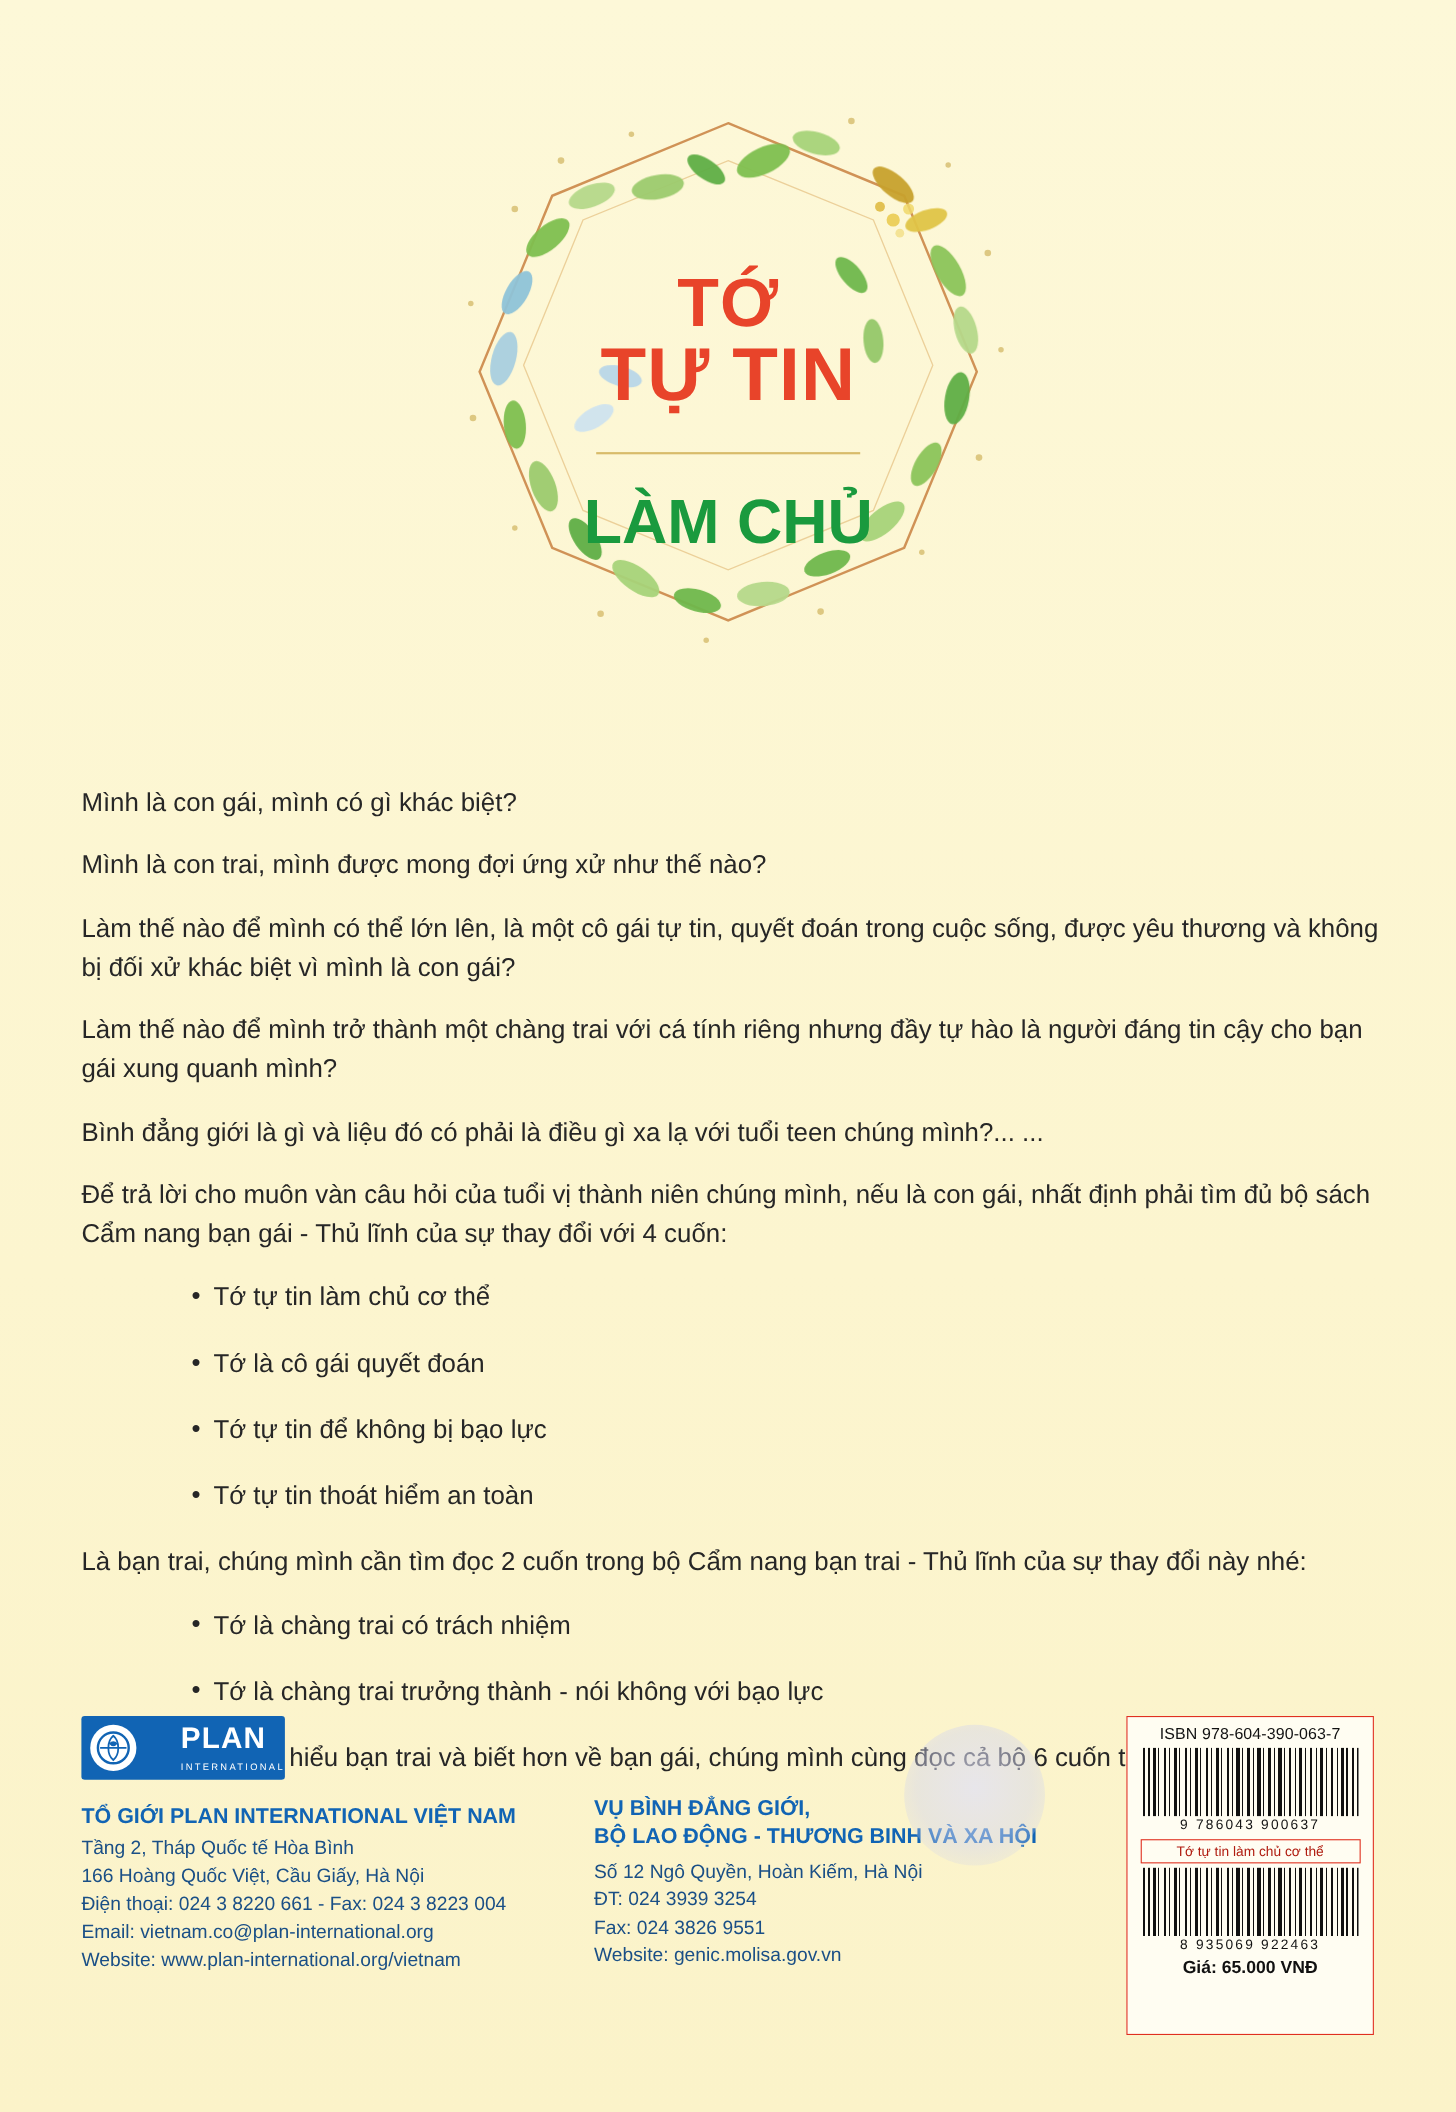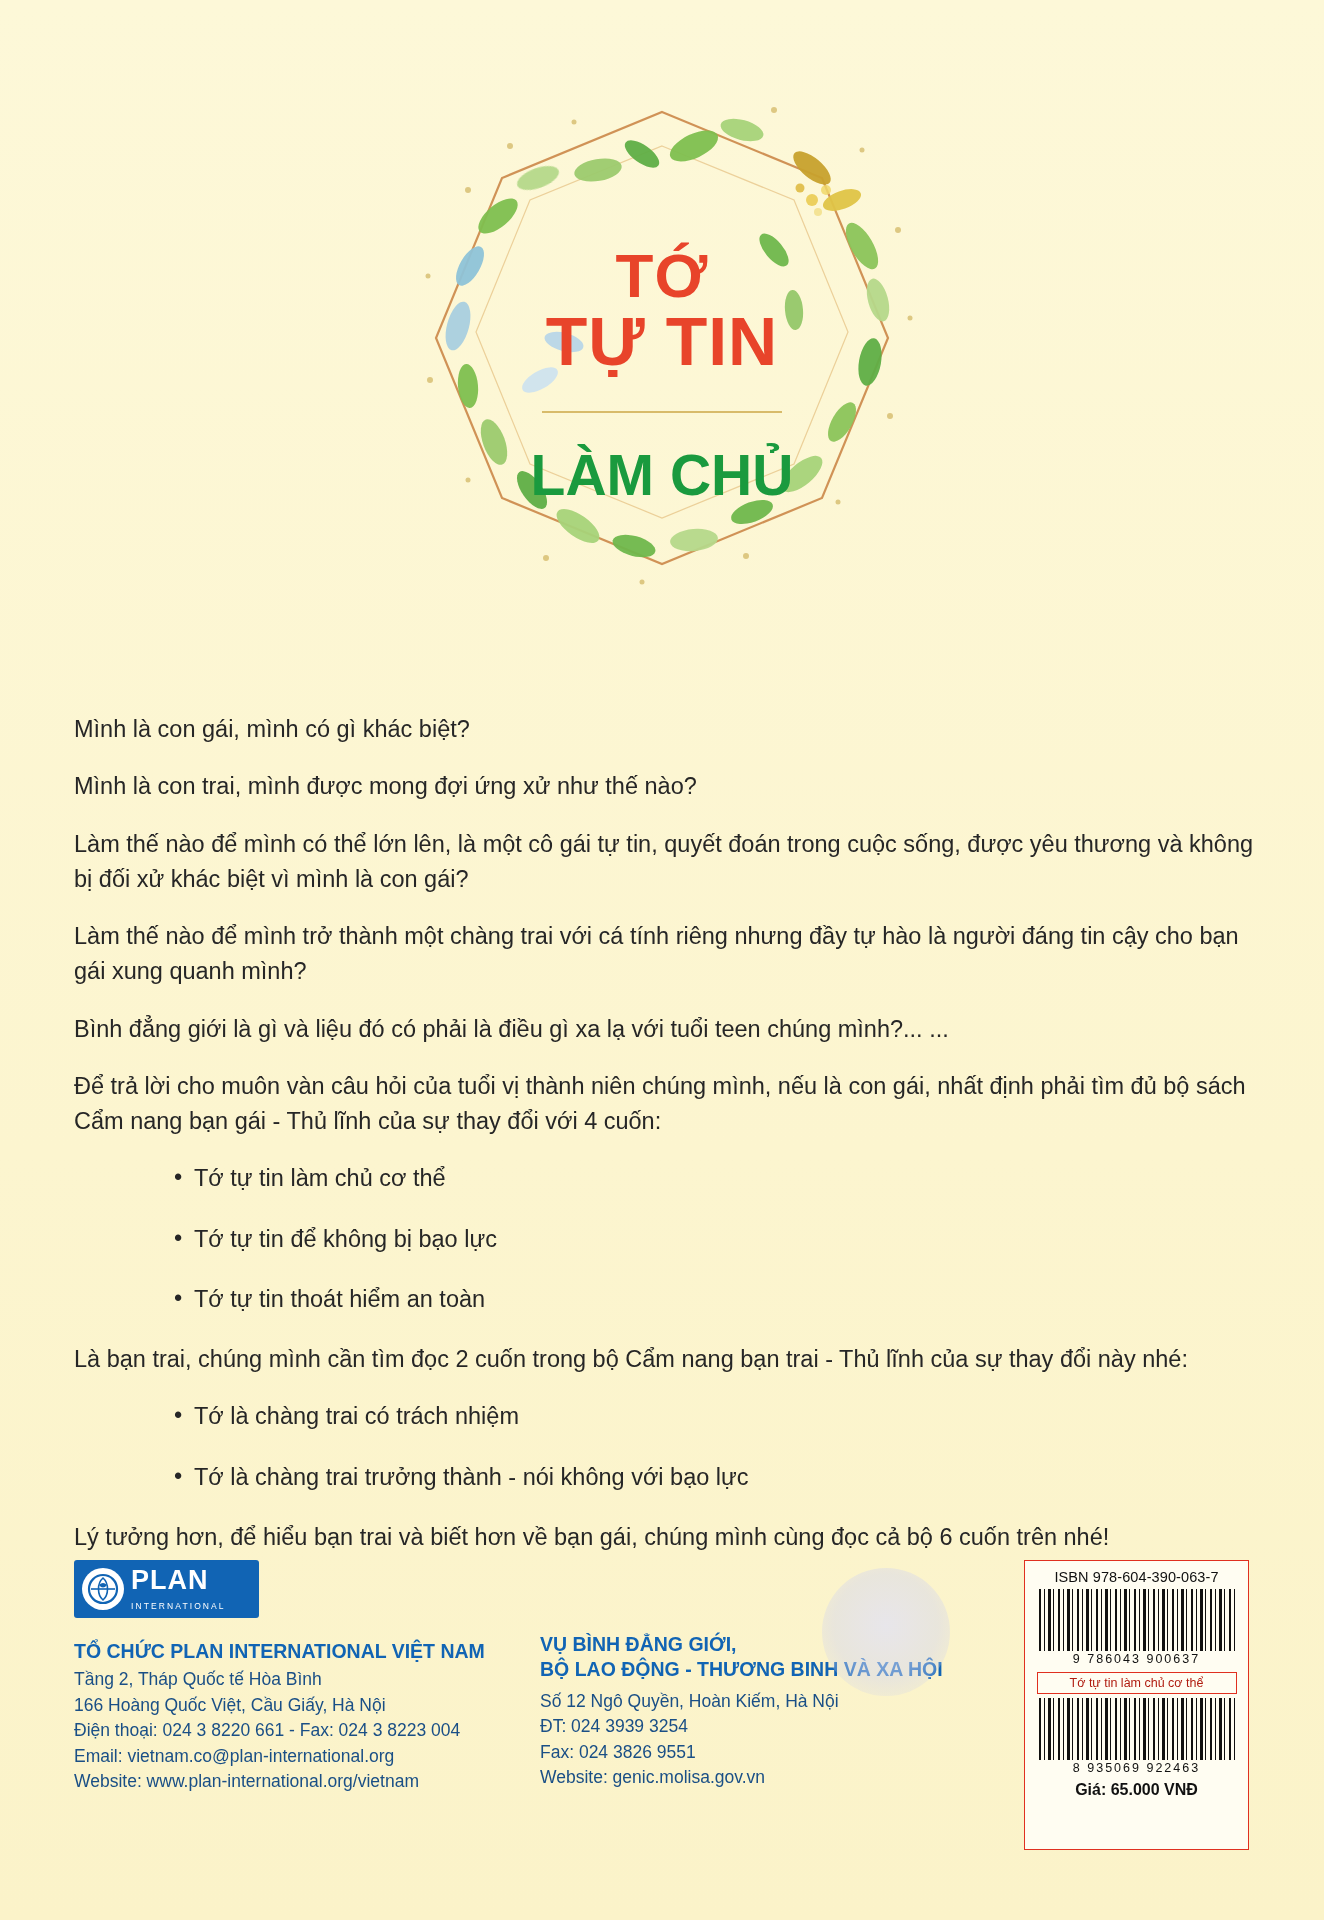--- a/index.html
+++ b/index.html
@@ -117,20 +117,21 @@
   }
   .plan-logo {
     width: 185px;
     height: 58px;
     background: #1164b4;
     border-radius: 3px;
     display: flex;
     align-items: center;
     padding-left: 8px;
     box-sizing: border-box;
+    justify-content: space-between;
   }
   .plan-logo .mark {
     width: 42px;
     height: 42px;
     border-radius: 50%;
     background: #fff;
     display: flex;
     align-items: center;
     justify-content: center;
     flex: 0 0 auto;
@@ -335,20 +336,21 @@
   <div class="body-copy">
     <p>Mình là con gái, mình có gì khác biệt?</p>
     <p>Mình là con trai, mình được mong đợi ứng xử như thế nào?</p>
     <p>Làm thế nào để mình có thể lớn lên, là một cô gái tự tin, quyết đoán trong cuộc sống, được yêu thương và không bị đối xử khác biệt vì mình là con gái?</p>
     <p>Làm thế nào để mình trở thành một chàng trai với cá tính riêng nhưng đầy tự hào là người đáng tin cậy cho bạn gái xung quanh mình?</p>
     <p>Bình đẳng giới là gì và liệu đó có phải là điều gì xa lạ với tuổi teen chúng mình?... ...</p>
     <p>Để trả lời cho muôn vàn câu hỏi của tuổi vị thành niên chúng mình, nếu là con gái, nhất định phải tìm đủ bộ sách Cẩm nang bạn gái - Thủ lĩnh của sự thay đổi với 4 cuốn:</p>
 
     <ul class="bullets">
       <li>Tớ tự tin làm chủ cơ thể</li>
+      <li>Tớ là cô gái quyết đoán</li>
       <li>Tớ tự tin để không bị bạo lực</li>
       <li>Tớ tự tin thoát hiểm an toàn</li>
     </ul>
 
     <p>Là bạn trai, chúng mình cần tìm đọc 2 cuốn trong bộ Cẩm nang bạn trai - Thủ lĩnh của sự thay đổi này nhé:</p>
 
     <ul class="bullets">
       <li>Tớ là chàng trai có trách nhiệm</li>
       <li>Tớ là chàng trai trưởng thành - nói không với bạo lực</li>
     </ul>
@@ -367,21 +369,21 @@
             <path d="M4 16 H28" stroke="#1164b4" stroke-width="1.6"></path>
             <path d="M12 12 q4 -4 8 0 q-4 5 -8 0 Z" fill="#1164b4"></path>
           </svg>
         </span>
         <span class="words">
           <span class="big">PLAN</span>
           <span class="small">INTERNATIONAL</span>
         </span>
       </div>
 
-      <div class="org-name">TỔ CHỨC PLAN INTERNATIONAL VIỆT NAM</div>
+      <div class="org-name">TỔ GIỚI PLAN INTERNATIONAL VIỆT NAM</div>
       <div class="org-lines">
         <div>Tầng 2, Tháp Quốc tế Hòa Bình</div>
         <div>166 Hoàng Quốc Việt, Cầu Giấy, Hà Nội</div>
         <div>Điện thoại: 024 3 8220 661 - Fax: 024 3 8223 004</div>
         <div>Email: vietnam.co@plan-international.org</div>
         <div>Website: www.plan-international.org/vietnam</div>
       </div>
     </div>
 
     <div class="molisa-block">

